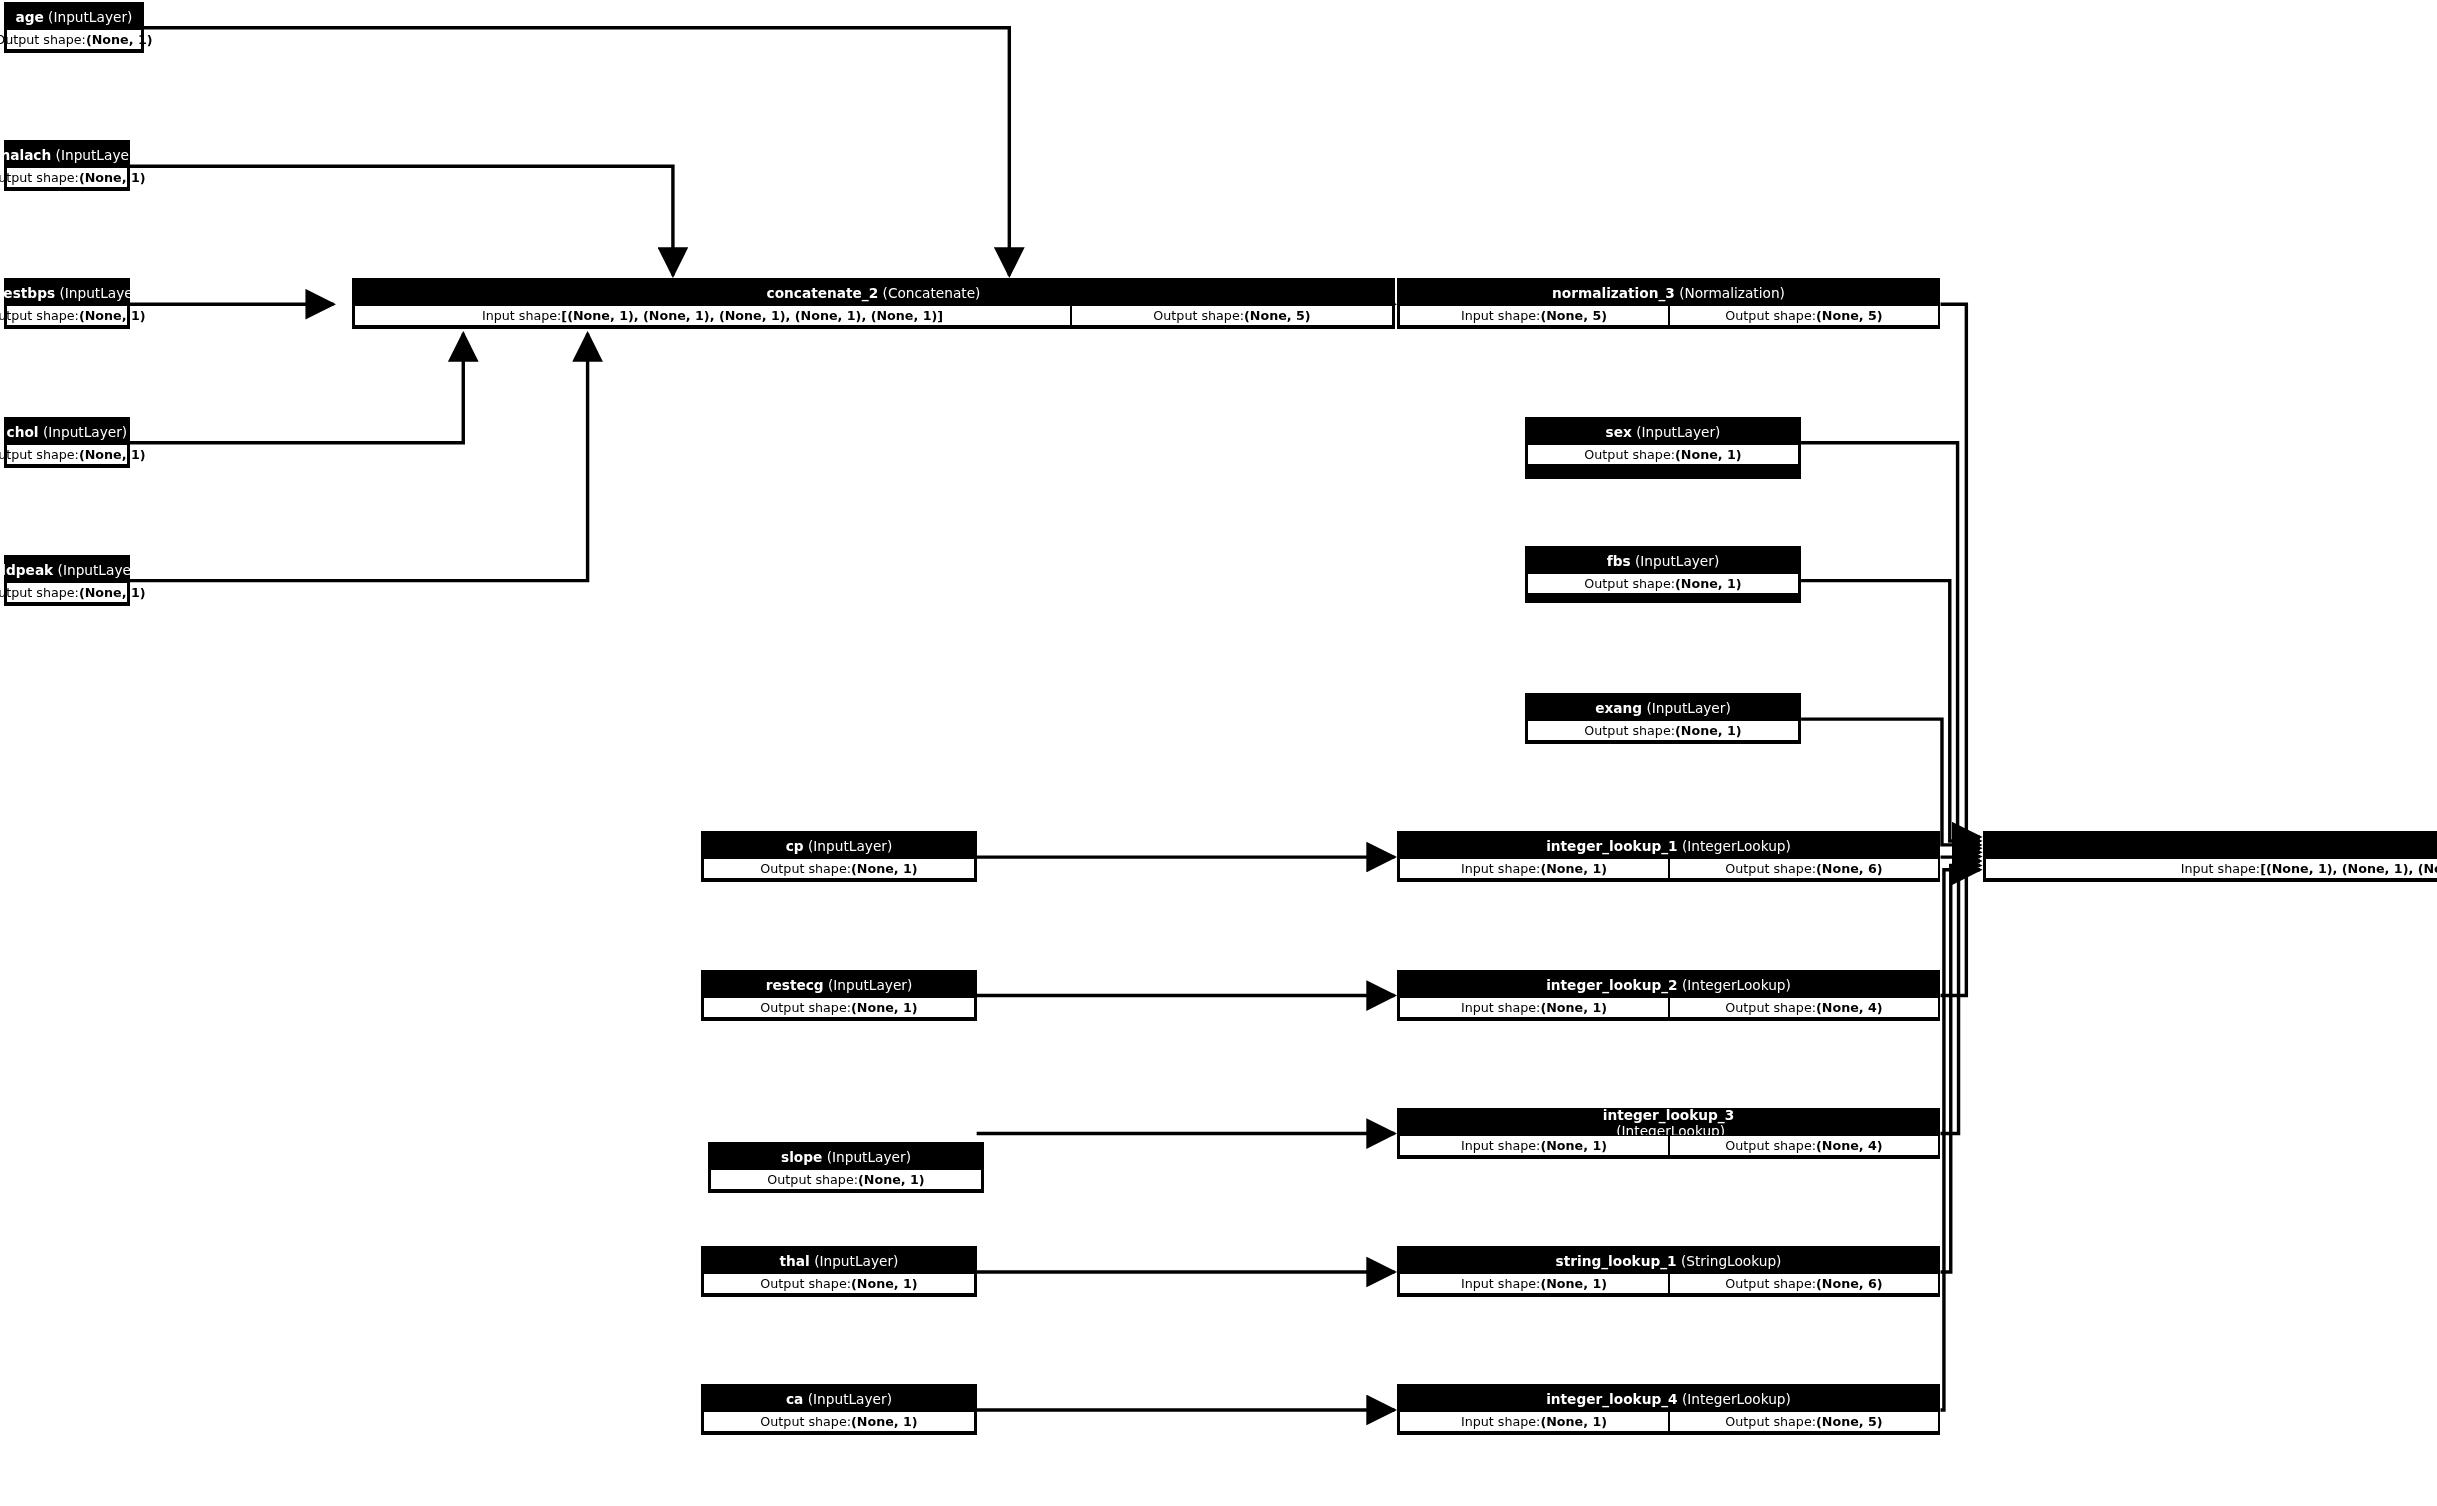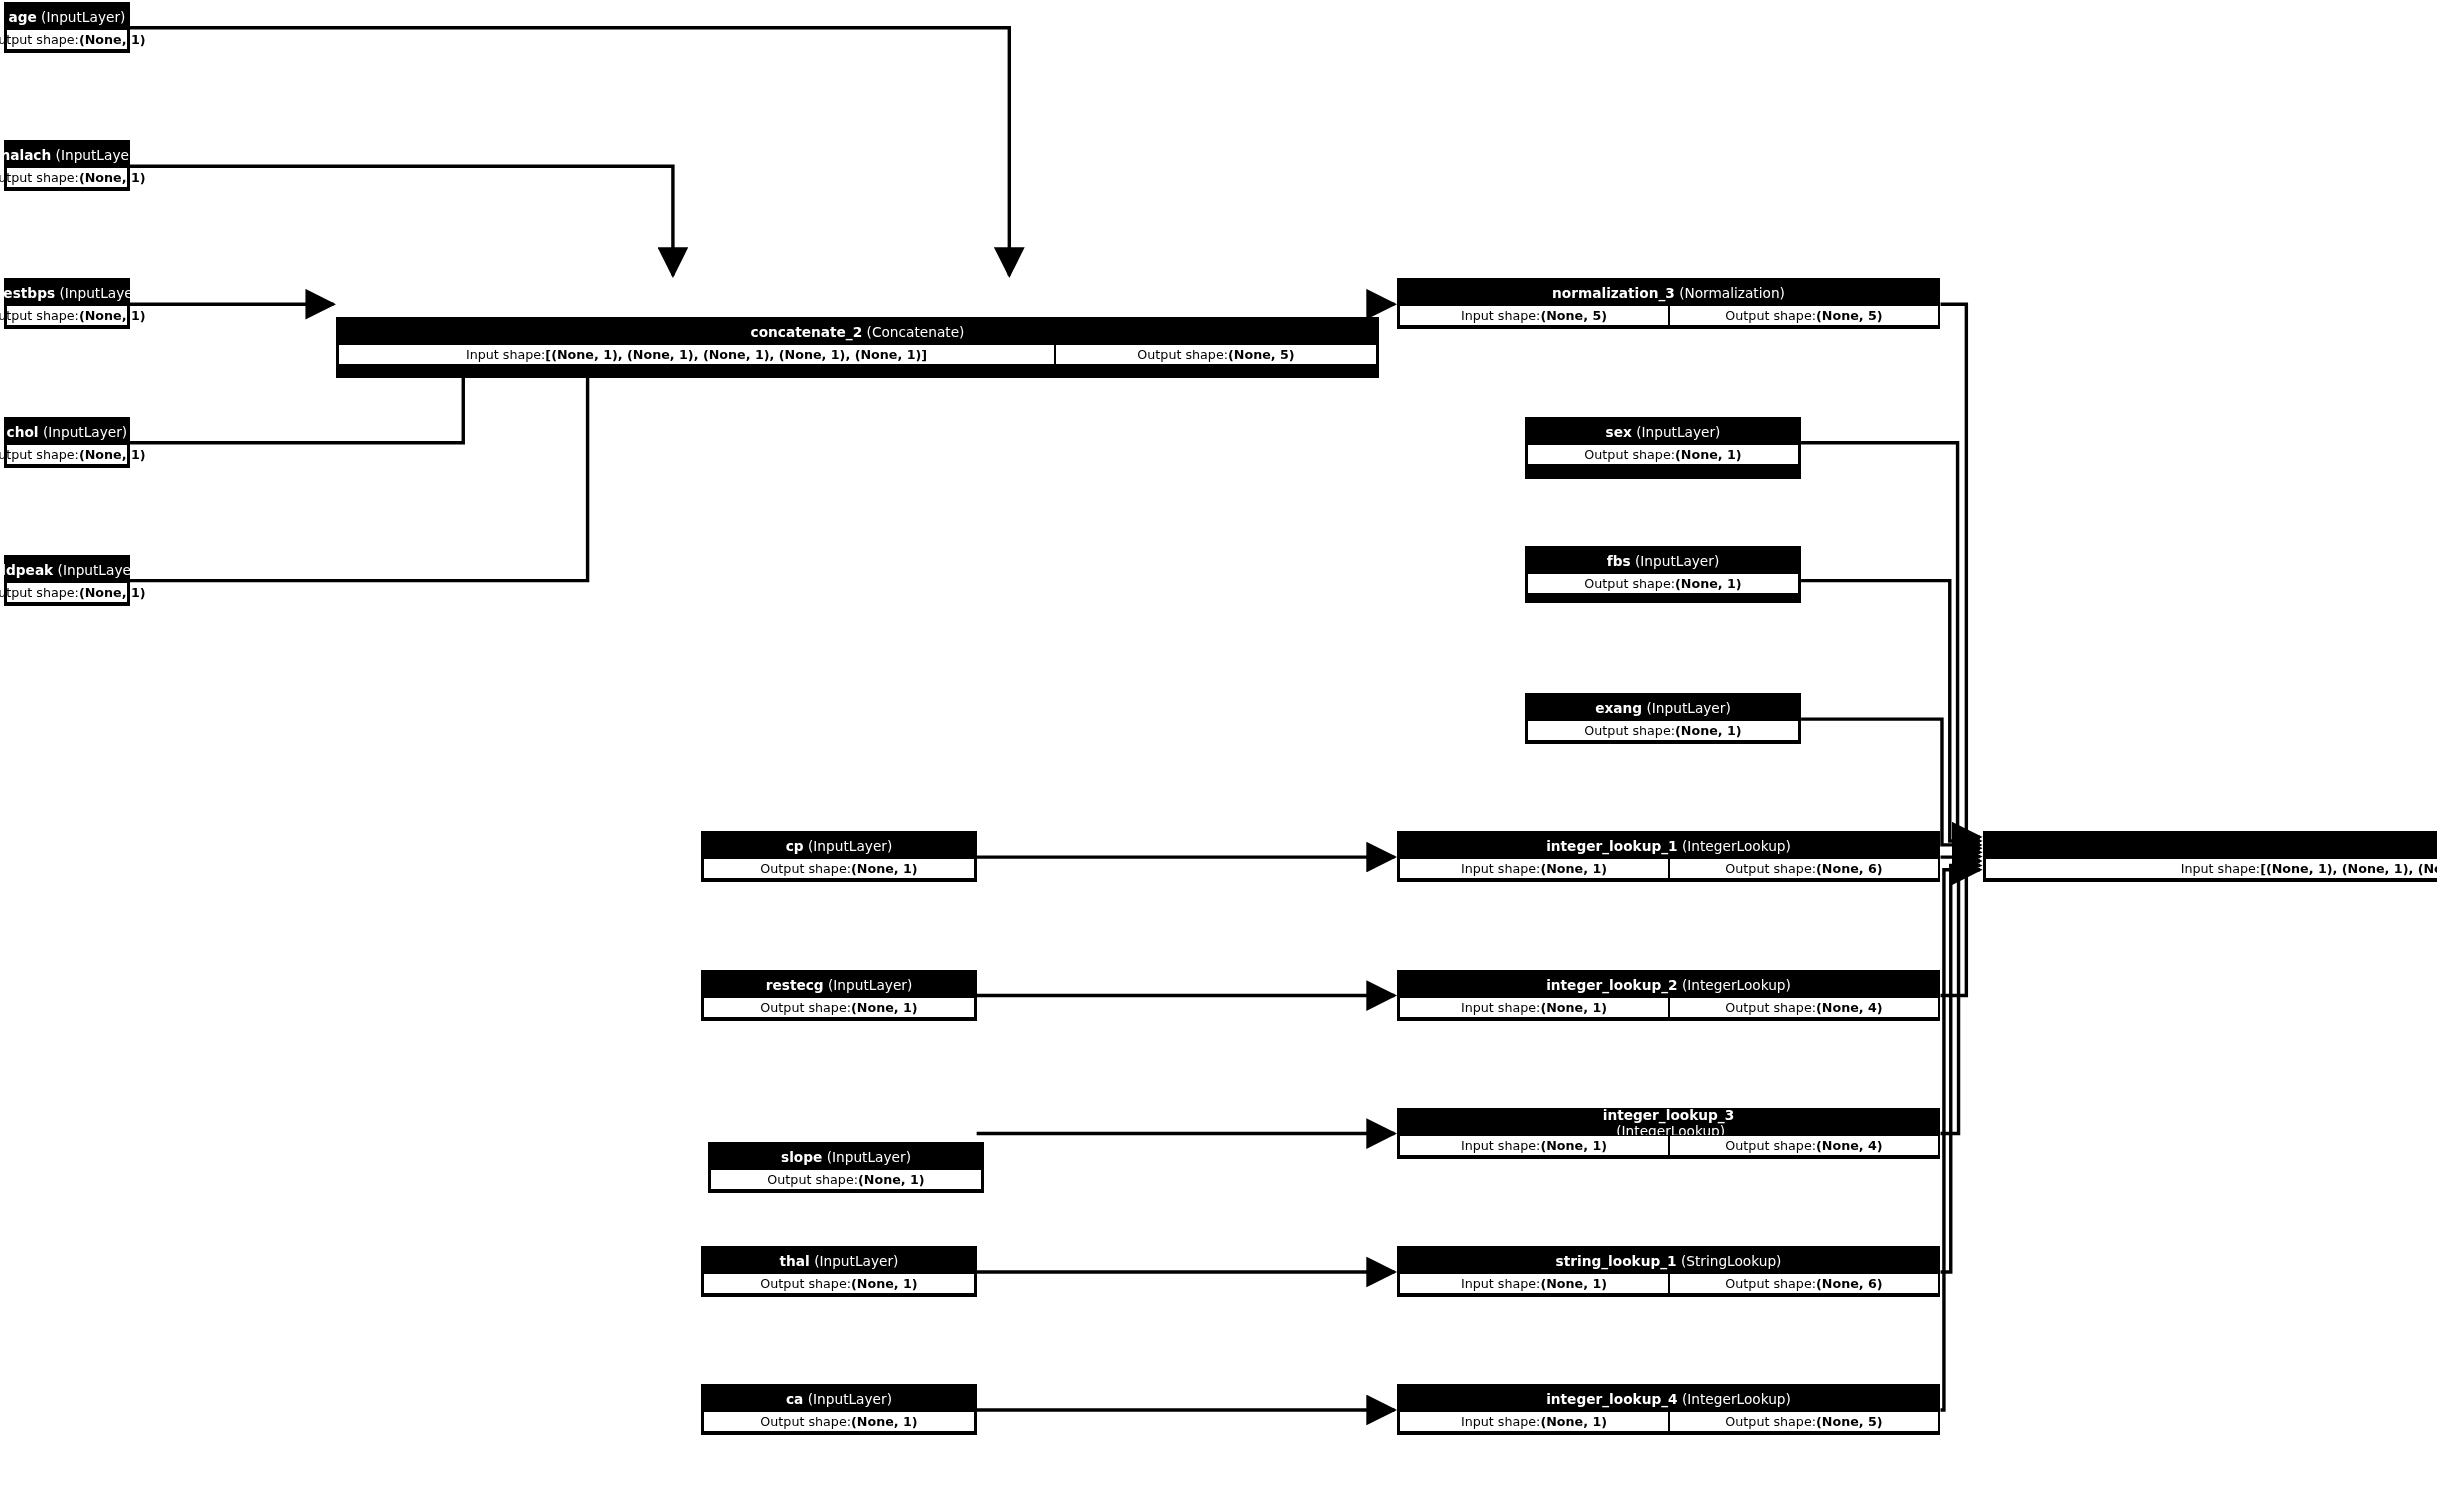--- a/index.html
+++ b/index.html
@@ -74,21 +74,21 @@
 
       <path d="M3980,1758 L4049,1758 L4049,1748 L4061,1748"></path>
       <path d="M3980,2042 L4033,2042 L4033,1757 L4061,1757"></path>
       <path d="M3980,2325 L4017,2325 L4017,1766 L4061,1766"></path>
       <path d="M3980,2609 L4001,2609 L4001,1775 L4061,1775"></path>
       <path d="M3980,2892 L3987,2892 L3987,1784 L4061,1784"></path>
     </g>
   </svg>
 
   <div id="node-host">
-      <div class="node" style="left: 3.9px; top: 2px; width: 126px; height: 51px;">
+      <div class="node" style="left: 3.9px; top: 2px; width: 140px; height: 51px;">
         <div class="hdr" style="height: 25px;">
           <span class="nm">age</span>
           <span class="ty">&nbsp;(InputLayer)</span>
         </div>
         <div class="body" style="height: 20.5px;">
           <div class="cell" style="width: 121px;">
             <span class="lbl">Output shape: </span>
             <span class="val">(None, 1)</span>
           </div>
         </div>
@@ -134,21 +134,21 @@
           <span class="nm">oldpeak</span>
           <span class="ty">&nbsp;(InputLayer)</span>
         </div>
         <div class="body" style="height: 20.5px;">
           <div class="cell" style="width: 121px;">
             <span class="lbl">Output shape: </span>
             <span class="val">(None, 1)</span>
           </div>
         </div>
       </div>
-      <div class="node two" style="left: 336px; top: 278px; width: 1043px; height: 61px; margin-top: 39px;">
+      <div class="node two" style="left: 352px; top: 278px; width: 1043px; height: 51px;">
         <div class="hdr" style="height: 25px;">
           <span class="nm">concatenate_2</span>
           <span class="ty">&nbsp;(Concatenate)</span>
         </div>
         <div class="body" style="height: 20.5px;">
           <div class="cell" style="width: 717px;">
             <span class="lbl">Input shape: </span>
             <span class="val">[(None, 1), (None, 1), (None, 1), (None, 1), (None, 1)]</span>
           </div>
           <div class="cell" style="width: 322px;">

